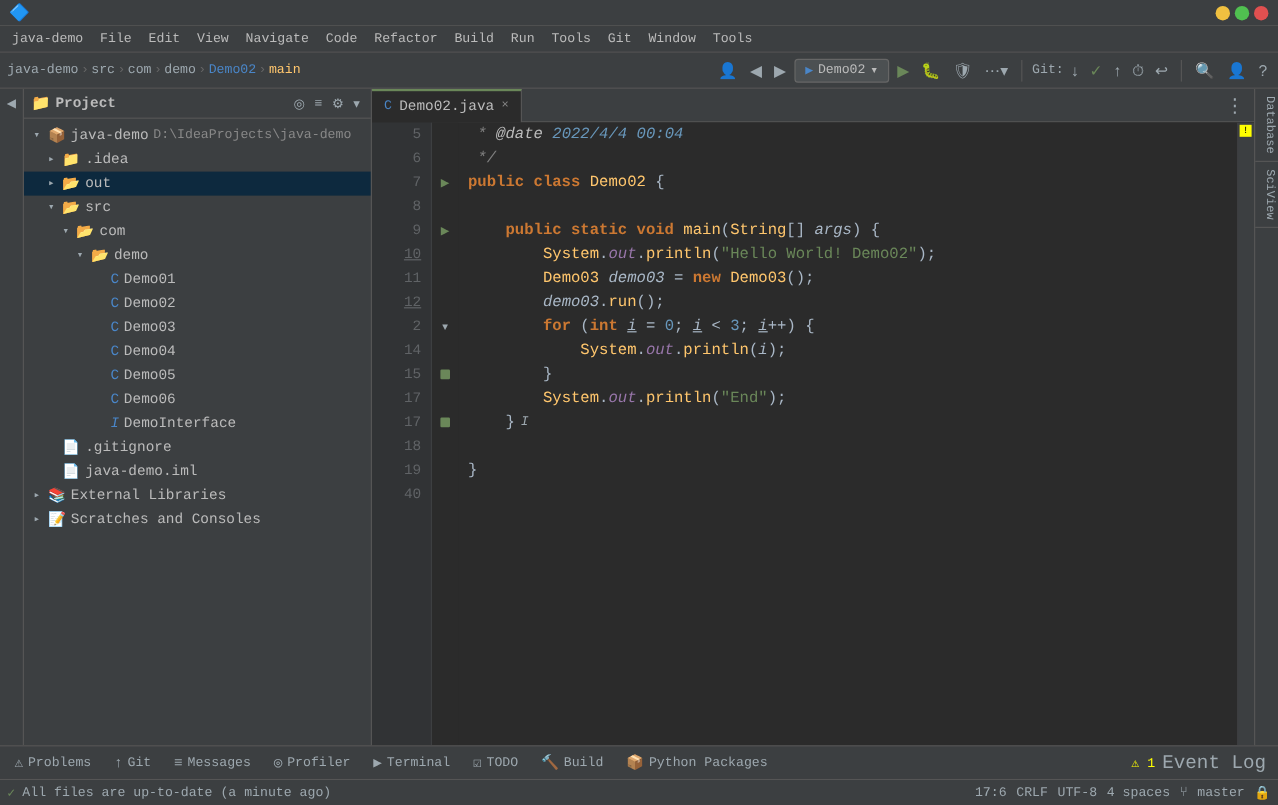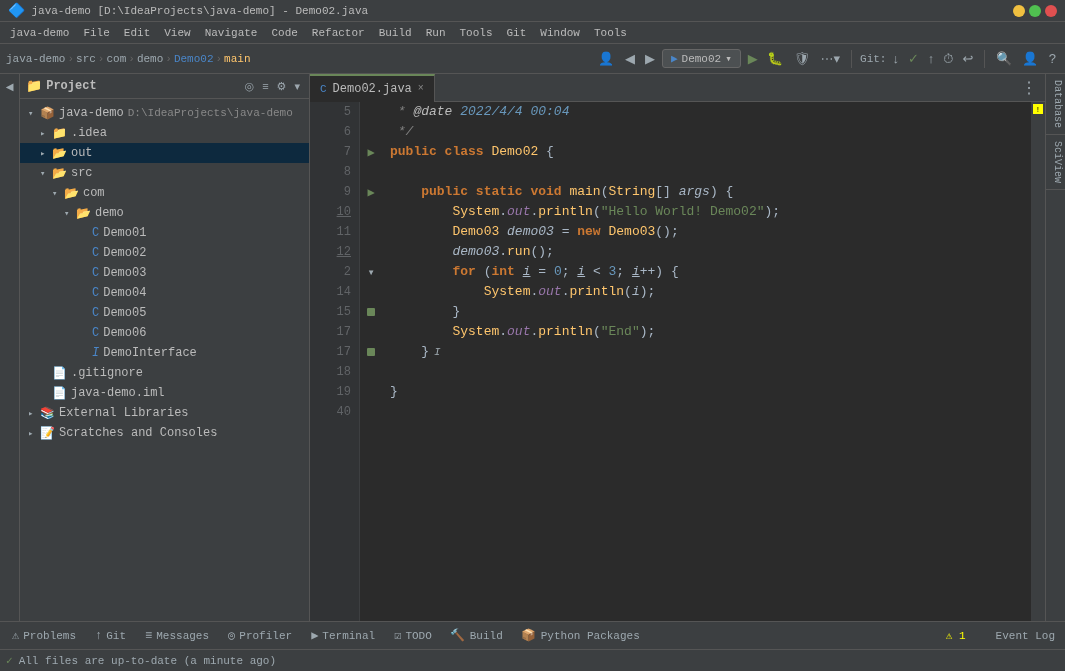--- a/index.html
+++ b/index.html
@@ -295,21 +295,20 @@
     ::-webkit-scrollbar { width: 6px; height: 6px; }
     ::-webkit-scrollbar-track { background: #3c3f41; }
     ::-webkit-scrollbar-thumb { background: #555; border-radius: 3px; }
   </style>
 </head>
 <body>
 
 <div class="title-bar">
   <div class="title-bar-left">
     <span style="color:#4a86c8; font-size:14px;">🔷</span>
-    <span class="title-bar-title">java-demo [D:\IdeaProjects\java-demo] - Demo02.java</span>
   </div>
   <div class="title-bar-controls">
     <button class="title-bar-btn tb-min"></button>
     <button class="title-bar-btn tb-max"></button>
     <button class="title-bar-btn tb-close"></button>
   </div>
 </div>
 
 <div class="menu-bar">
   <span class="menu-item">java-demo</span>
@@ -680,28 +679,37 @@
   <div class="bottom-tab">
     <span class="bottom-tab-icon">🔨</span>
     <span>Build</span>
   </div>
   <div class="bottom-tab">
     <span class="bottom-tab-icon">📦</span>
     <span>Python Packages</span>
   </div>
   <div style="margin-left:auto; display:flex; align-items:center; gap:6px; padding-right:6px;">
     <span style="color:#ffff00; font-size:11px;">⚠ 1</span>
-    <span style="color:#9da8af; font-size:11px; cursor:pointer;margin-left:24px;">Event Log</span>
+    <span style="color:#9da8af; font-size:16px; cursor:pointer;">Event Log</span>
   </div>
 </div>
 
 <div class="status-bar">
   <div class="status-left">
     <span style="color:#6a8759;">✓</span>
     <span class="status-item">All files are up-to-date (a minute ago)</span>
+  </div>
+  <div class="status-right">
+    <span class="status-item">17:6</span>
+    <span class="status-item">CRLF</span>
+    <span class="status-item">UTF-8</span>
+    <span class="status-item">4 spaces</span>
+    <span style="color:#9da8af;">⑂</span>
+    <span class="status-item">master</span>
+    <span style="color:#9da8af; font-size:11px;">🔒</span>
   </div>
 </div>
 
 <style>
   @keyframes blink {
     50% { opacity: 0; }
   }
 </style>
 
 </body></html>

